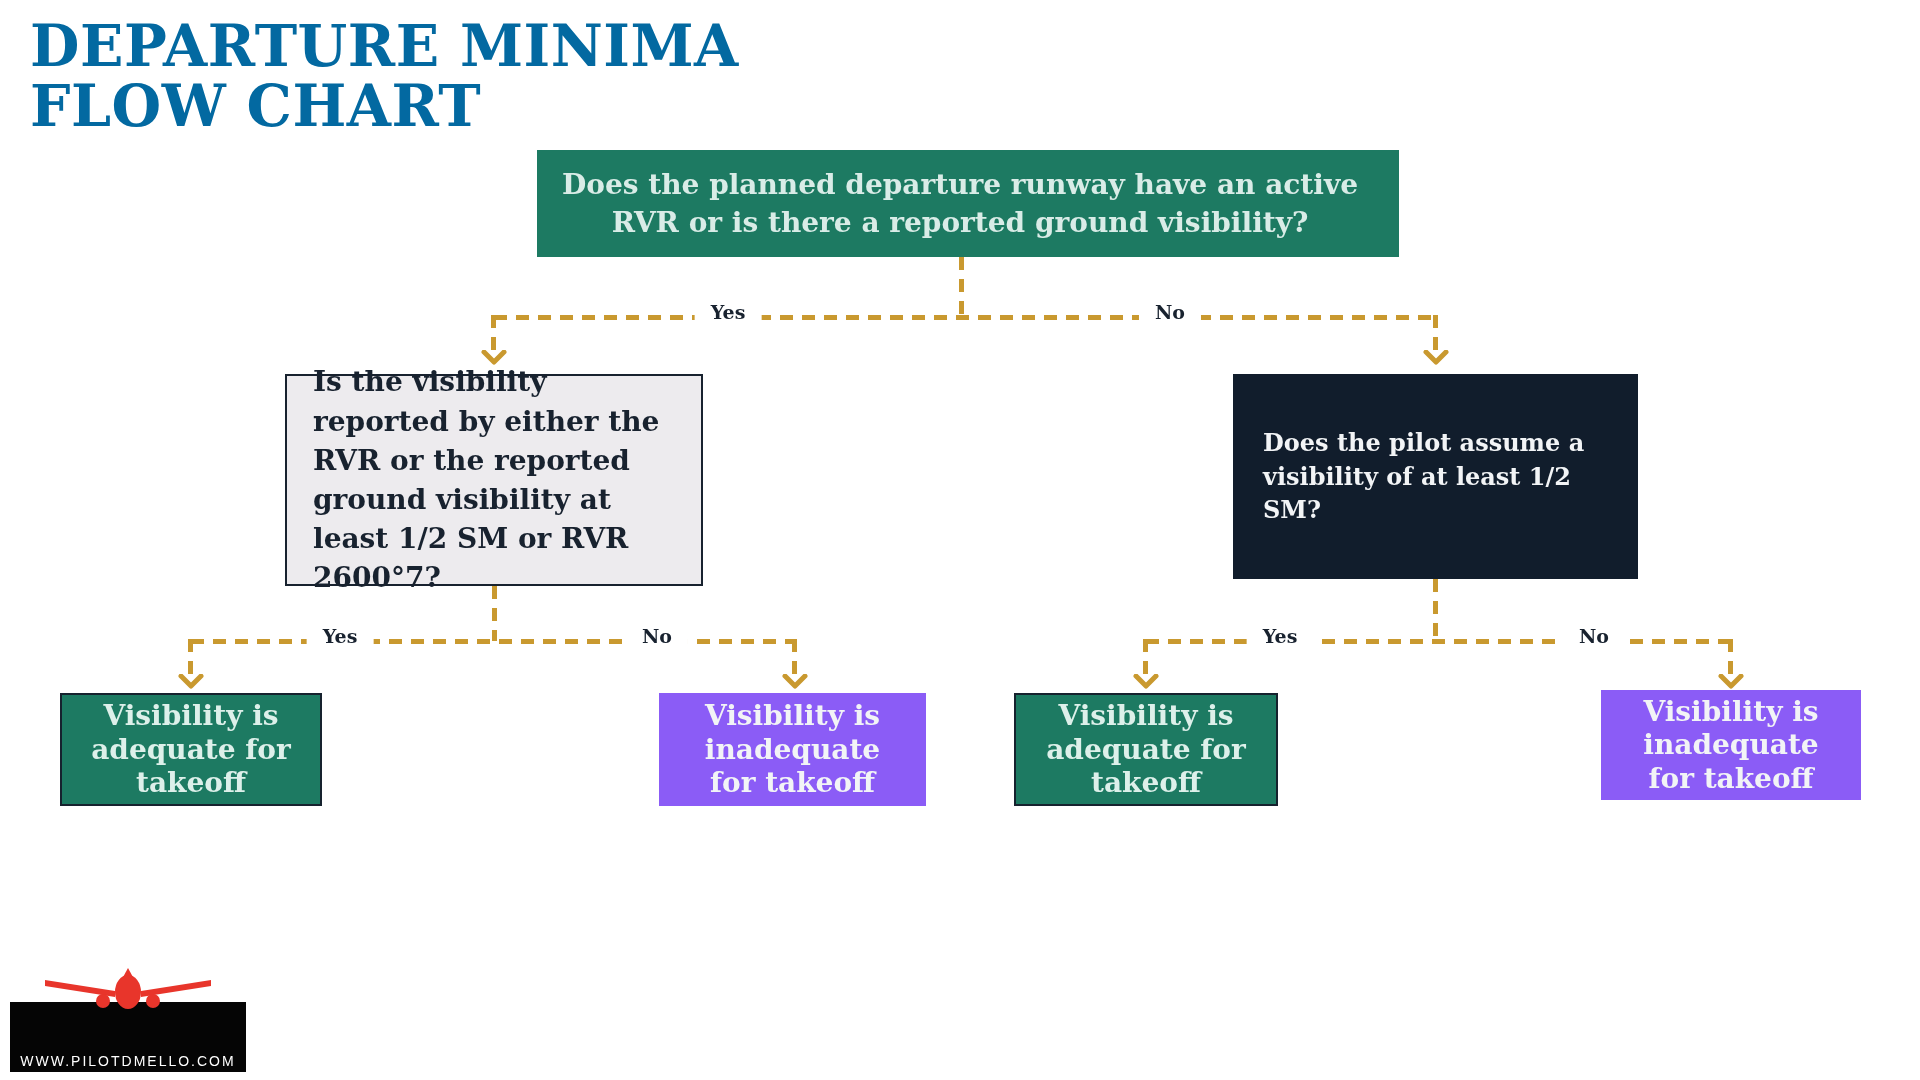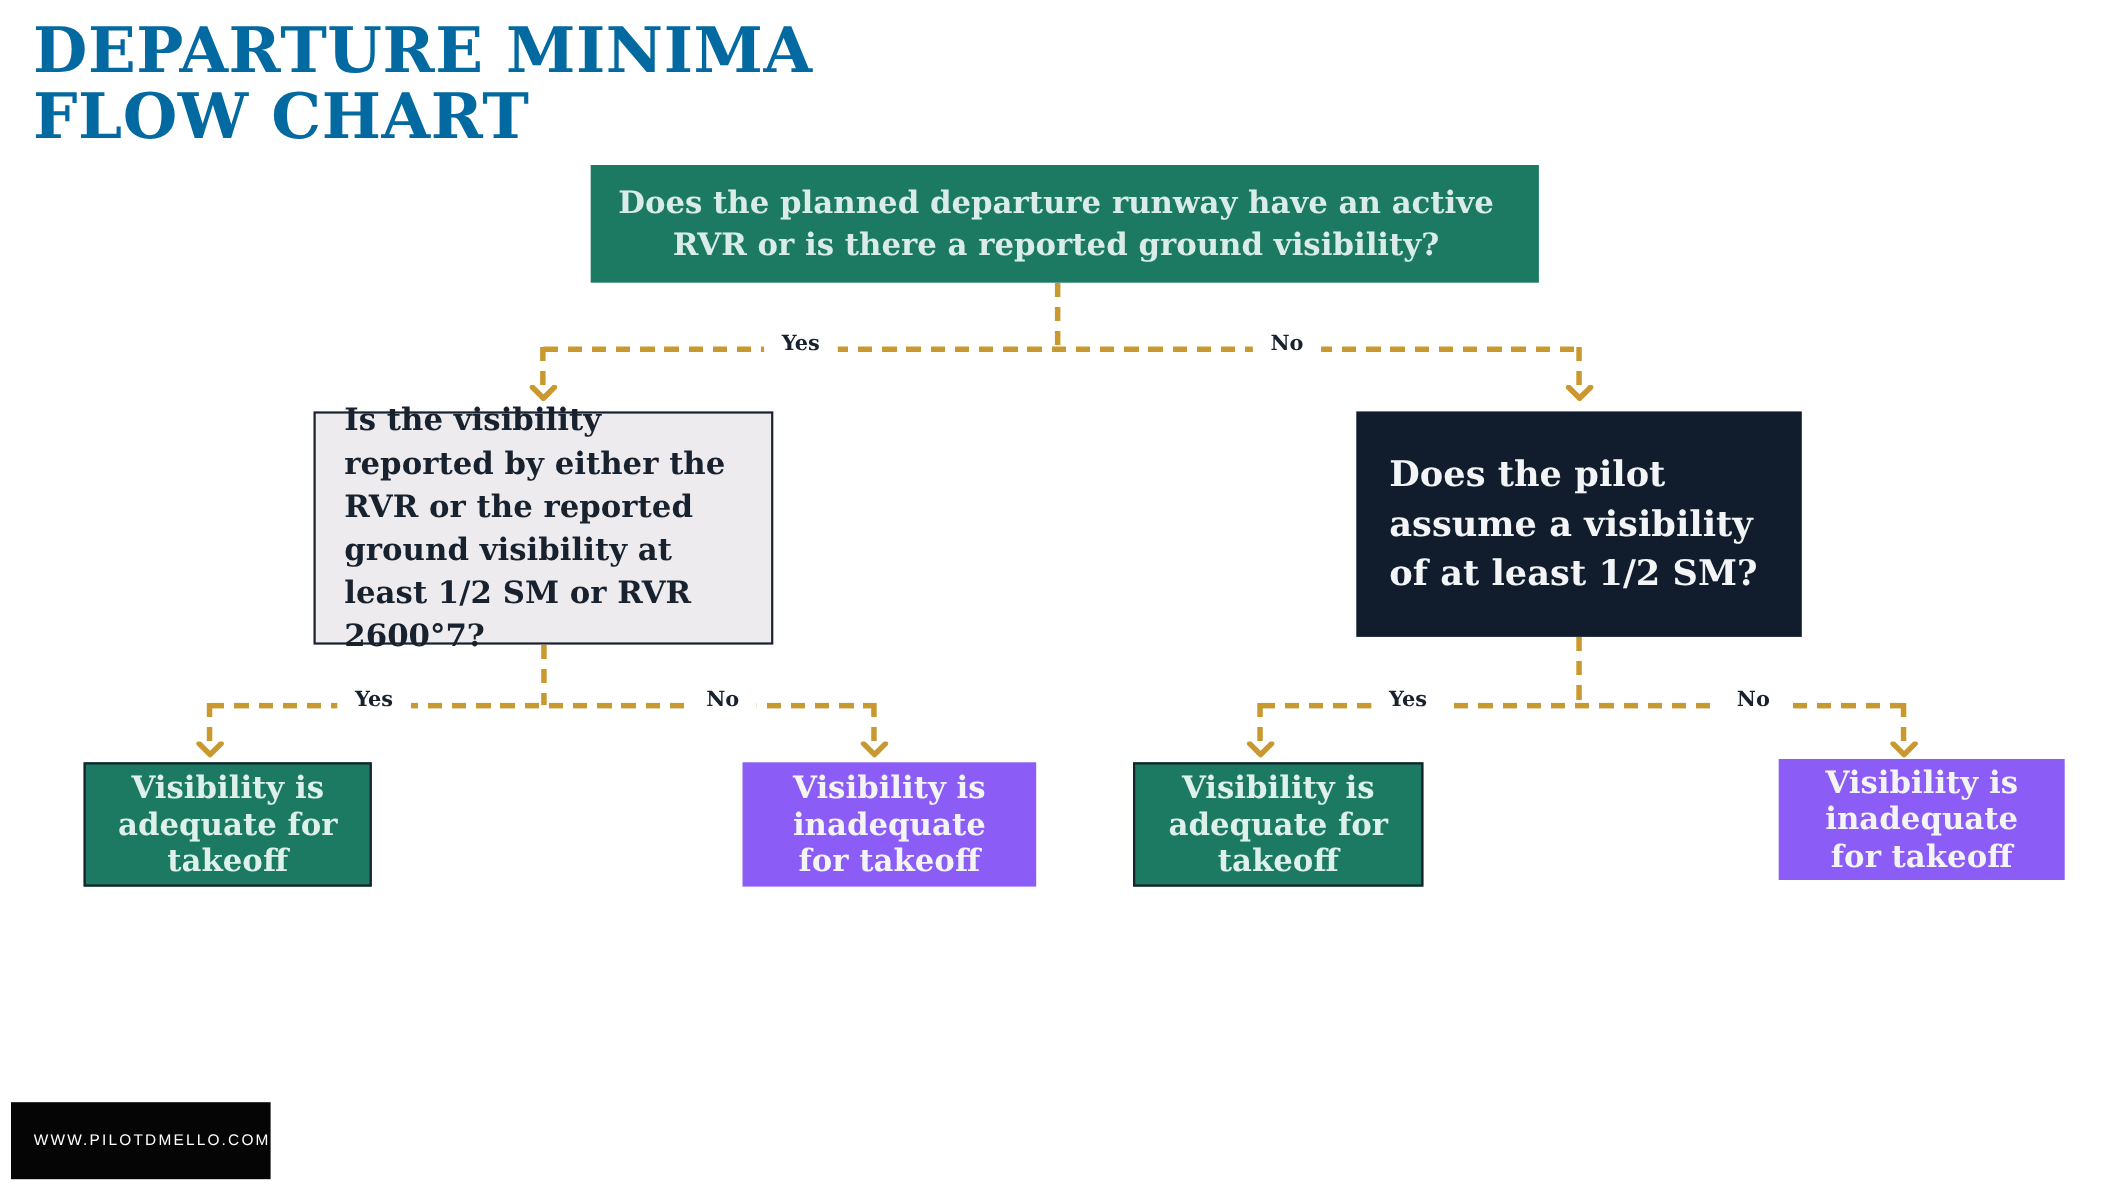--- a/index.html
+++ b/index.html
@@ -16,26 +16,26 @@
   .node{position:absolute;font-weight:bold;box-sizing:border-box;}
   .q-green{
     background:#1d7a62;color:#d9ece7;font-size:28px;line-height:1.35;
     display:flex;align-items:center;justify-content:center;text-align:center;padding:0 30px;
   }
   .q-light{
     background:#edebee;border:2px solid #18222f;color:#18222f;font-size:28px;line-height:1.4;
     display:flex;align-items:center;padding:0 26px;
   }
   .q-dark{
-    background:#111d2c;color:#f2f4f6;font-size:32px;line-height:1.4;
+    background:#111d2c;color:#f2f4f6;font-size:24px;line-height:1.4;
     display:flex;align-items:center;padding:0 30px;
   }
   .outcome{
     font-size:28px;line-height:1.2;display:flex;align-items:center;justify-content:center;
-    text-align:center;padding:0 20px;margin-left:16px;
+    text-align:center;padding:0 20px;
   }
   .outcome.green{background:#1d7a62;color:#ddf0ea;border:2px solid #16222e;}
   .outcome.dark{background:#8b5cf6;color:#f2f4f6;}
   
   .hline{position:absolute;height:5px;
     background:repeating-linear-gradient(90deg,#c9992f 0 13px,transparent 13px 22px);}
   .vline{position:absolute;width:5px;
     background:repeating-linear-gradient(180deg,#c9992f 0 13px,transparent 13px 22px);}
   .arrow{position:absolute;transform:translateX(-50%);line-height:0;}
   .branch-label{
@@ -47,21 +47,21 @@
     position:absolute;left:1258px;top:869px;width:618px;height:167px;box-sizing:border-box;
     border:3px solid #1d7a62;background:#ffffff;color:#1e7a62;padding:12px 18px 12px 22px;
     font-weight:bold;
   }
   .notes-heading{font-size:27px;font-style:italic;line-height:1.1;}
   .notes ul{margin:4px 0 0 0;padding-left:34px;}
   .notes li{font-size:27px;line-height:1.12;}
   
   .logo{
     position:absolute;left:10px;top:1002px;width:236px;height:70px;background:#050505;
-    display:flex;flex-direction:row;align-items:center;justify-content:flex-end;padding-bottom:4px;
+    display:flex;flex-direction:column;align-items:center;justify-content:flex-end;padding-bottom:4px;
     box-sizing:border-box;
     gap:40px;
   }
   .logo-text{
     font-family:"Liberation Sans","DejaVu Sans",sans-serif;color:#ffffff;font-size:14px;
     letter-spacing:2px;line-height:1;margin-top:2px;
   }
 </style>
 </head>
 <body>

